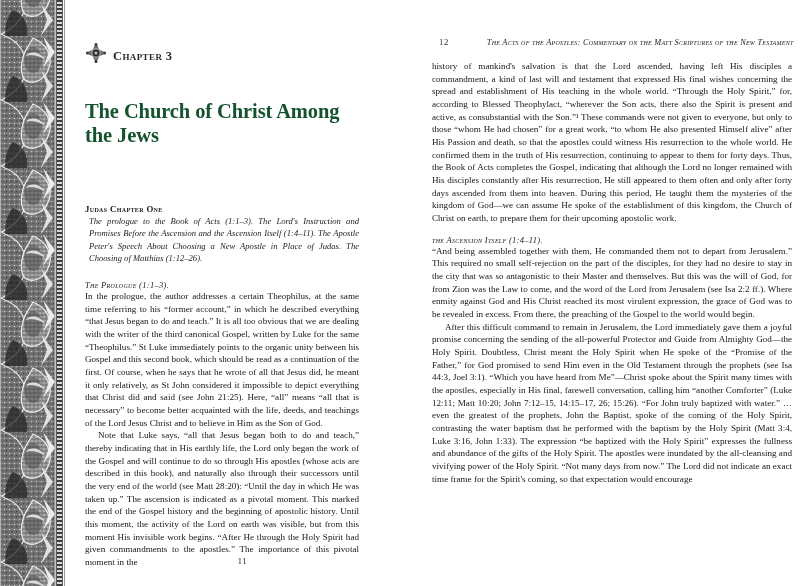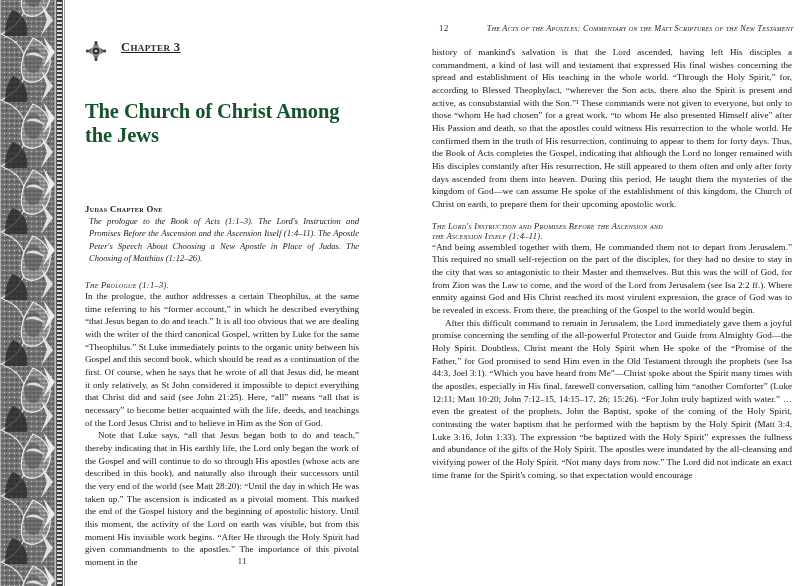--- a/index.html
+++ b/index.html
@@ -66,30 +66,30 @@
     position: relative;
     box-sizing: border-box;
   }
   .page-left {
     width: 405px;
     padding: 40px 46px 0 85px;
   }
   .page-right {
     width: 405px;
     padding: 23px 18px 12px 27px;
+    margin-top: 14px;
   }
 
   
   .chapter-head {
     display: flex;
-    align-items: flex-start;
-    gap: 14px;
+    align-items: flex-end;
+    gap: 6px;
     margin: 0 0 0 0;
     height: 24px;
-    text-decoration: underline;
   }
   .chapter-ornament {
     width: 22px;
     height: 22px;
     flex: 0 0 22px;
   }
   .chapter-label {
     font-variant: small-caps;
     font-size: 12.5px;
     letter-spacing: 0.4px;
@@ -282,21 +282,20 @@
   <div class="page page-right">
 
     <div class="running-head">
       <span class="folio-top">12</span>
       <span class="running-title">The Acts of the Apostles: Commentary on the Matt Scriptures of the New Testament</span>
     </div>
 
     <p class="body">history of mankind's salvation is that the Lord ascended, having left His disciples a commandment, a kind of last will and testament that expressed His final wishes concerning the spread and establishment of His teaching in the whole world. “Through the Holy Spirit,” for, according to Blessed Theophylact, “wherever the Son acts, there also the Spirit is present and active, as consubstantial with the Son.”¹ These commands were not given to everyone, but only to those “whom He had chosen” for a great work, “to whom He also presented Himself alive” after His Passion and death, so that the apostles could witness His resurrection to the whole world. He confirmed them in the truth of His resurrection, continuing to appear to them for forty days. Thus, the Book of Acts completes the Gospel, indicating that although the Lord no longer remained with His disciples constantly after His resurrection, He still appeared to them often and only after forty days ascended from them into heaven. During this period, He taught them the mysteries of the kingdom of God—we can assume He spoke of the establishment of this kingdom, the Church of Christ on earth, to prepare them for their upcoming apostolic work.</p>
 
     <div class="rp-block rp-head-wrap">
-      <div class="subsection-head">The Lord's Instruction and Promises Before the Ascension and</div>
       <div class="subsection-head">the Ascension Itself (1:4–11).</div>
     </div>
 
     <p class="body tight">“And being assembled together with them, He commanded them not to depart from Jerusalem.” This required no small self-rejection on the part of the disciples, for they had no desire to stay in the city that was so antagonistic to their Master and themselves. But this was the will of God, for from Zion was the Law to come, and the word of the Lord from Jerusalem (see Isa 2:2 ff.). Where enmity against God and His Christ reached its most virulent expression, the grace of God was to be revealed in excess. From there, the preaching of the Gospel to the world would begin.</p>
     <p class="body indent">After this difficult command to remain in Jerusalem, the Lord immediately gave them a joyful promise concerning the sending of the all-powerful Protector and Guide from Almighty God—the Holy Spirit. Doubtless, Christ meant the Holy Spirit when He spoke of the “Promise of the Father,” for God promised to send Him even in the Old Testament through the prophets (see Isa 44:3, Joel 3:1). “Which you have heard from Me”—Christ spoke about the Spirit many times with the apostles, especially in His final, farewell conversation, calling him “another Comforter” (Luke 12:11; Matt 10:20; John 7:12–15, 14:15–17, 26; 15:26). “For John truly baptized with water.” … even the greatest of the prophets, John the Baptist, spoke of the coming of the Holy Spirit, contrasting the water baptism that he performed with the baptism by the Holy Spirit (Matt 3:4, Luke 3:16, John 1:33). The expression “be baptized with the Holy Spirit” expresses the fullness and abundance of the gifts of the Holy Spirit. The apostles were inundated by the all-cleansing and vivifying power of the Holy Spirit. “Not many days from now.” The Lord did not indicate an exact time frame for the Spirit's coming, so that expectation would encourage</p>
   </div>
 
 </div>
 
 </body></html>

